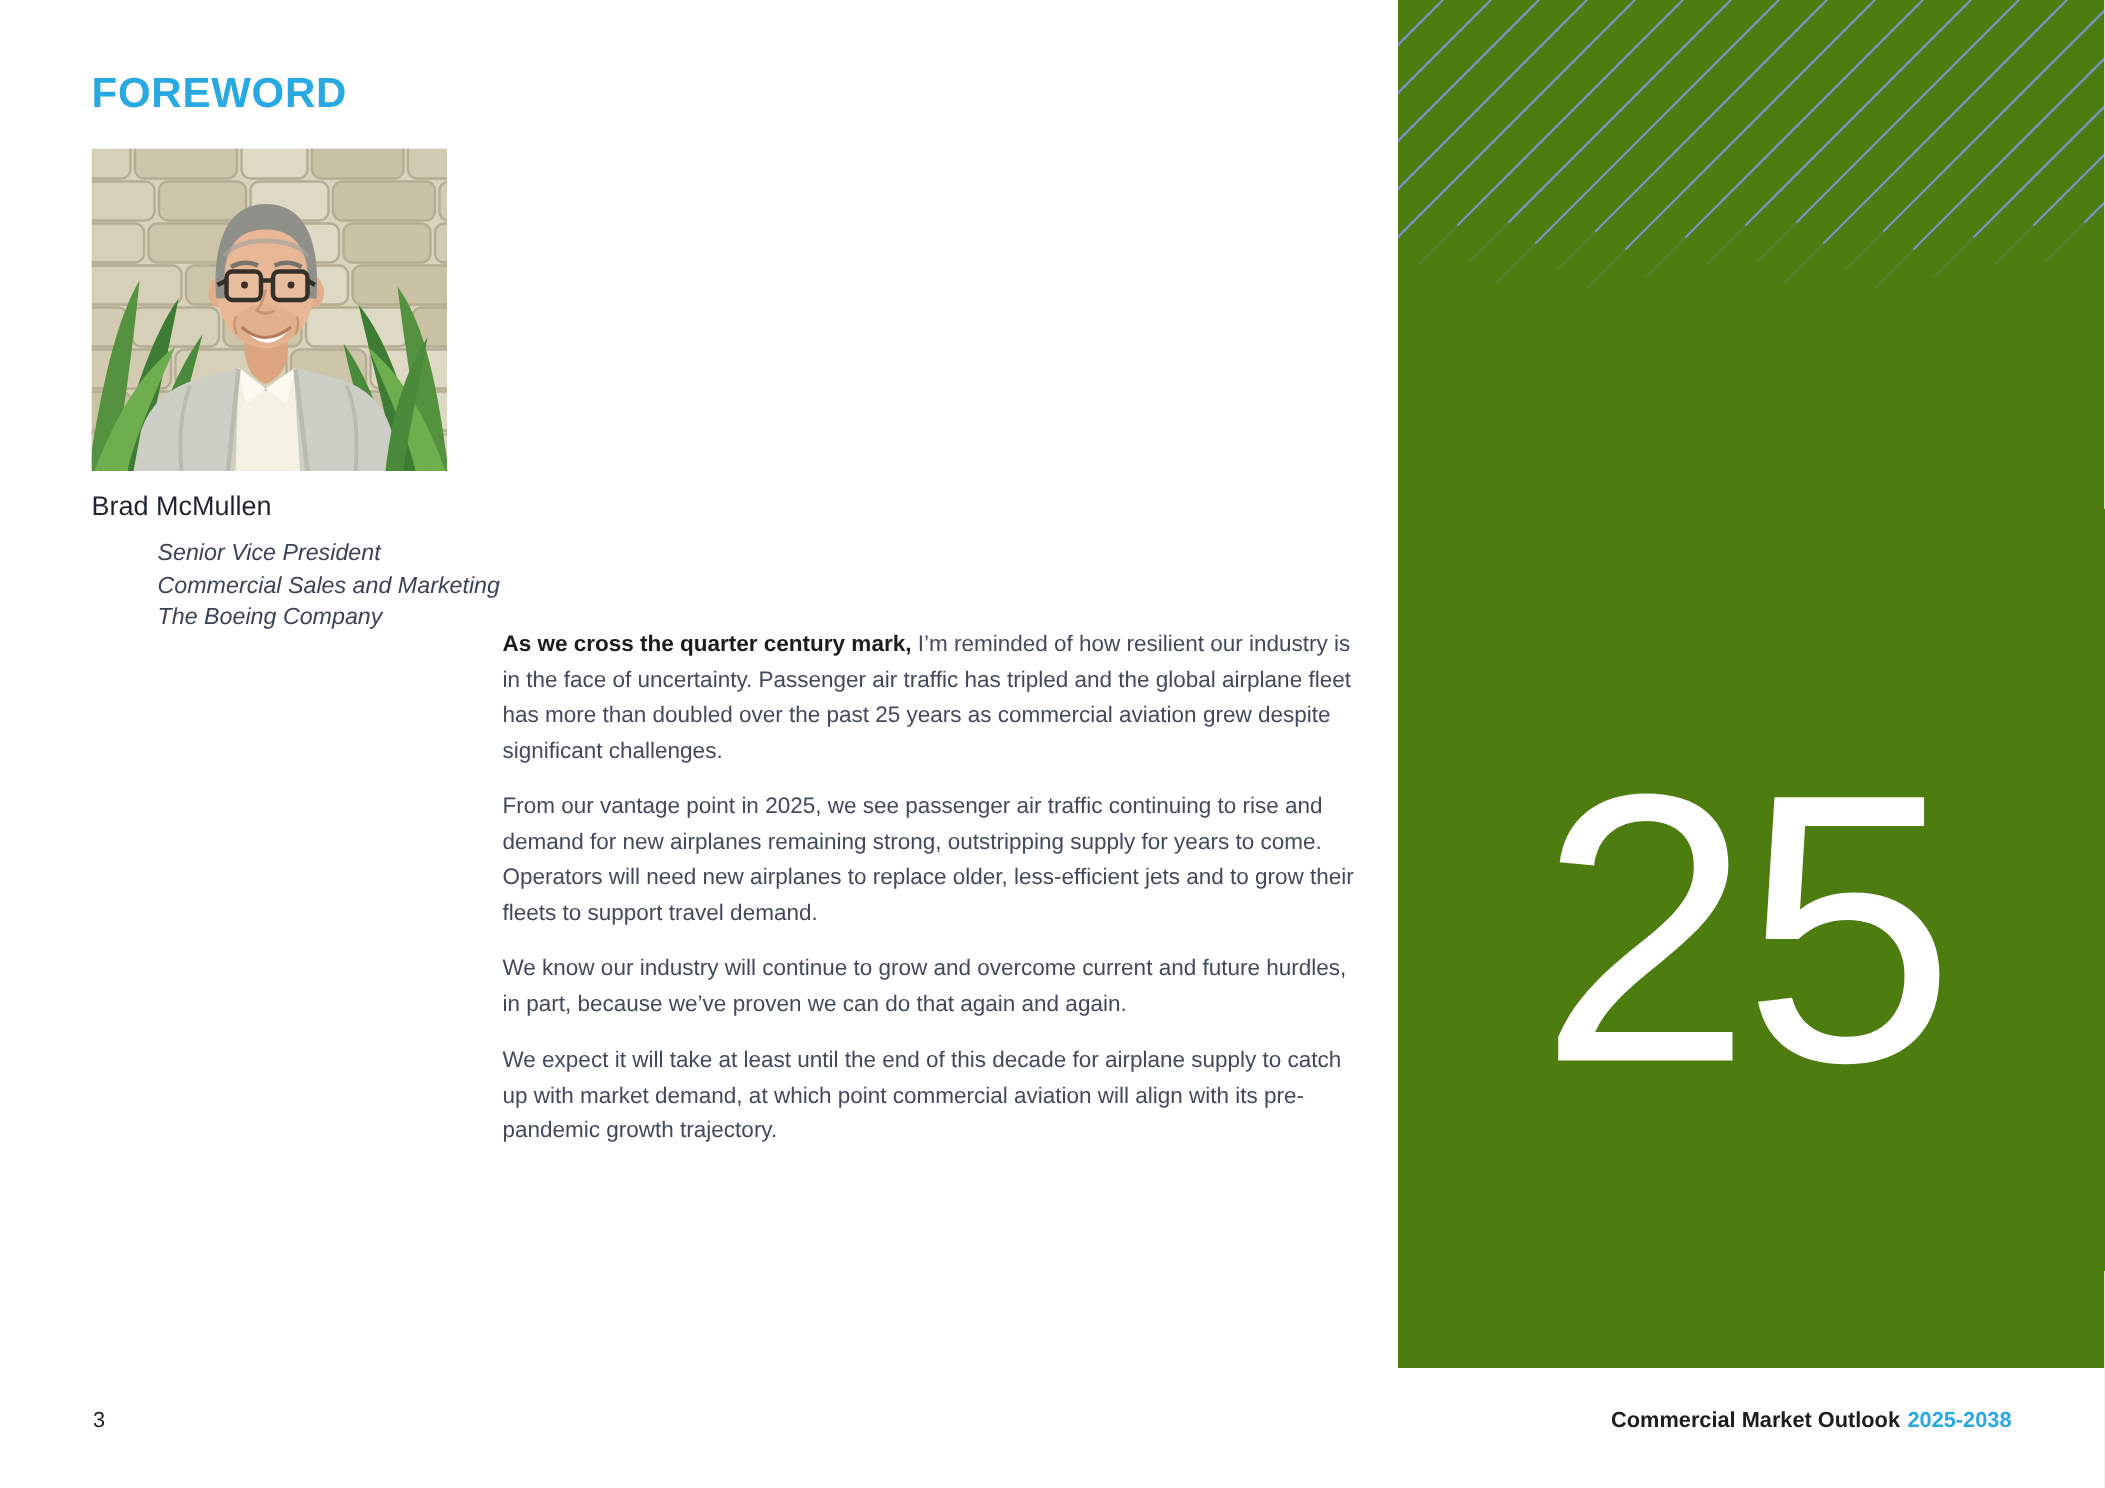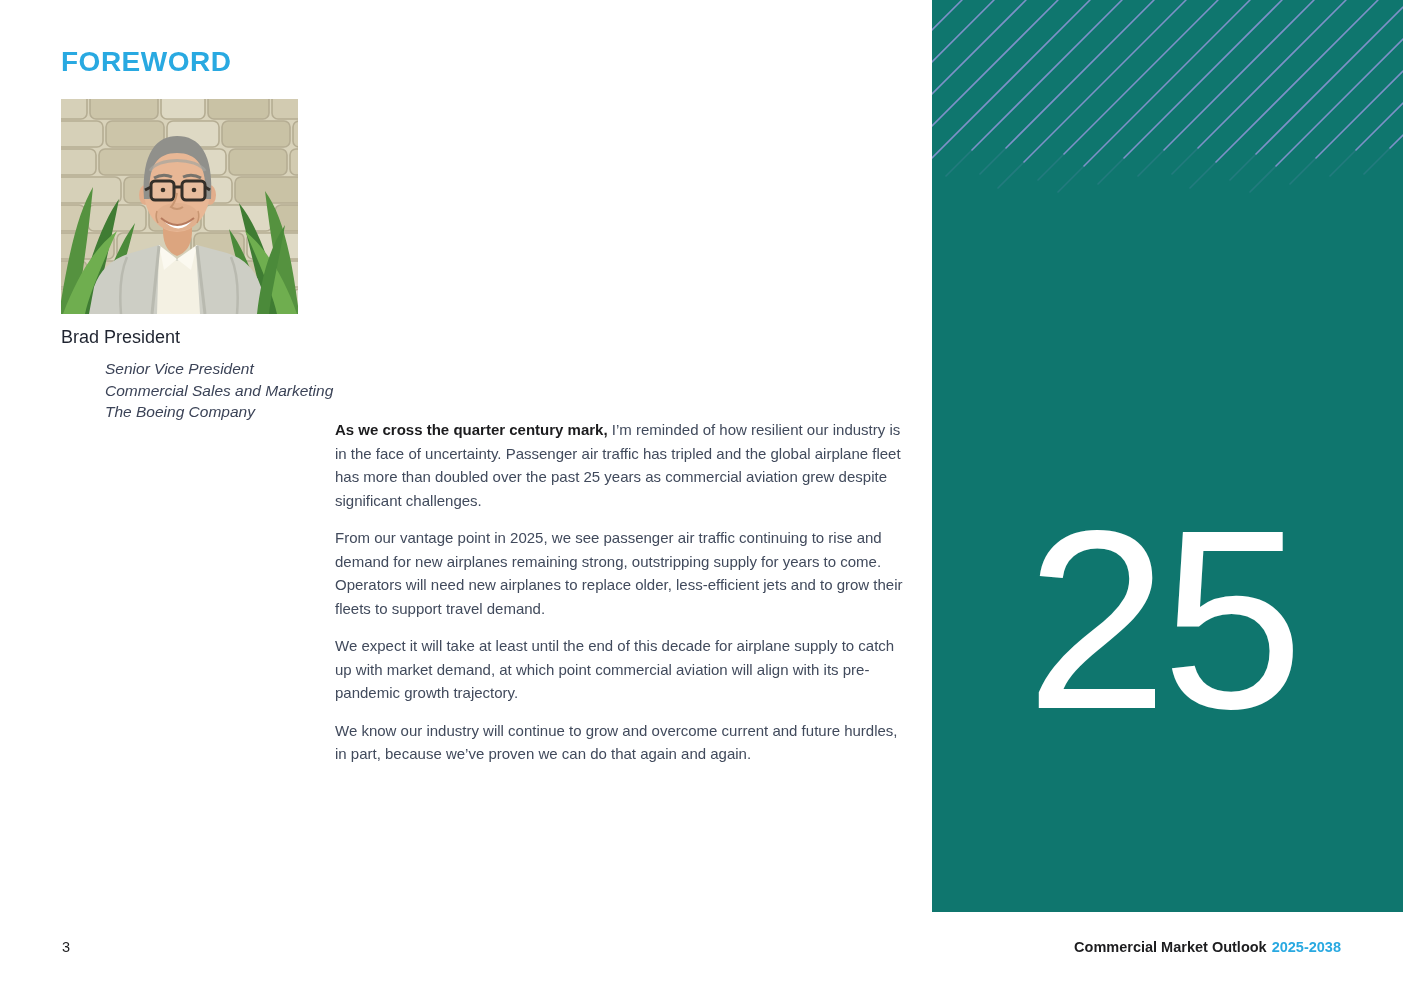--- a/index.html
+++ b/index.html
@@ -175,35 +175,35 @@
         <path d="M 100 119 Q 116 132 133 119 Q 118 140 100 119 Z" fill="#ffffff"></path>
         <path d="M 100 119 Q 116 133 133 119" stroke="#b67a5d" stroke-width="2" fill="none"></path>
         <path d="M 96 112 Q 94 118 97 124" stroke="#c89672" stroke-width="1.5" fill="none"></path>
         <path d="M 137 112 Q 139 118 136 124" stroke="#c89672" stroke-width="1.5" fill="none"></path>
       </g>
 
       <path d="M 196 215 C 200 180 208 150 224 126 C 216 170 210 196 208 215 Z" fill="#4b8a3a"></path>
     </svg>
   </div>
 
-  <div class="author-name">Brad President</div>
+  <div class="author-name">Brad McMullen</div>
   <div class="author-role">
     <div>Senior Vice President</div>
     <div>Commercial Sales and Marketing</div>
     <div>The Boeing Company</div>
   </div>
 
   <div class="body-col">
     <p><span class="lead">As we cross the quarter century mark,</span><span> I’m reminded of how resilient our industry is in the face of uncertainty. Passenger air traffic has tripled and the global airplane fleet has more than doubled over the past 25 years as commercial aviation grew despite significant challenges.</span></p>
     <p><span>From our vantage point in 2025, we see passenger air traffic continuing to rise and demand for new airplanes remaining strong, outstripping supply for years to come. Operators will need new airplanes to replace older, less-efficient jets and to grow their fleets to support travel demand.</span></p>
+    <p><span>We know our industry will continue to grow and overcome current and future hurdles, in part, because we’ve proven we can do that again and again.</span></p>
     <p><span>We expect it will take at least until the end of this decade for airplane supply to catch up with market demand, at which point commercial aviation will align with its pre-pandemic growth trajectory.</span></p>
-    <p><span>We know our industry will continue to grow and overcome current and future hurdles, in part, because we’ve proven we can do that again and again.</span></p>
-  </div>
-
-  <div class="panel" style="background: #0f766e;">
+  </div>
+
+  <div class="panel" style="background: #4d7c0f;">
     <svg class="stripes" id="stripes" width="471" height="210" viewBox="0 0 471 210">
         <line x1="30" y1="0" x2="0" y2="30" style="stroke: rgb(125, 145, 200);"></line>
         <line x1="0" y1="30" x2="0" y2="30" class="ghost" style="stroke: rgb(125, 145, 200);"></line>
         <line x1="62" y1="0" x2="0" y2="62" style="stroke: rgb(125, 145, 200);"></line>
         <line x1="0" y1="62" x2="0" y2="62" class="ghost" style="stroke: rgb(125, 145, 200);"></line>
         <line x1="94" y1="0" x2="0" y2="94" style="stroke: rgb(125, 145, 200);"></line>
         <line x1="0" y1="94" x2="0" y2="94" class="ghost" style="stroke: rgb(125, 145, 200);"></line>
         <line x1="126" y1="0" x2="0" y2="126" style="stroke: rgb(125, 145, 200);"></line>
         <line x1="0" y1="126" x2="0" y2="126" class="ghost" style="stroke: rgb(125, 145, 200);"></line>
         <line x1="158" y1="0" x2="0" y2="158" style="stroke: rgb(125, 145, 200);"></line>

